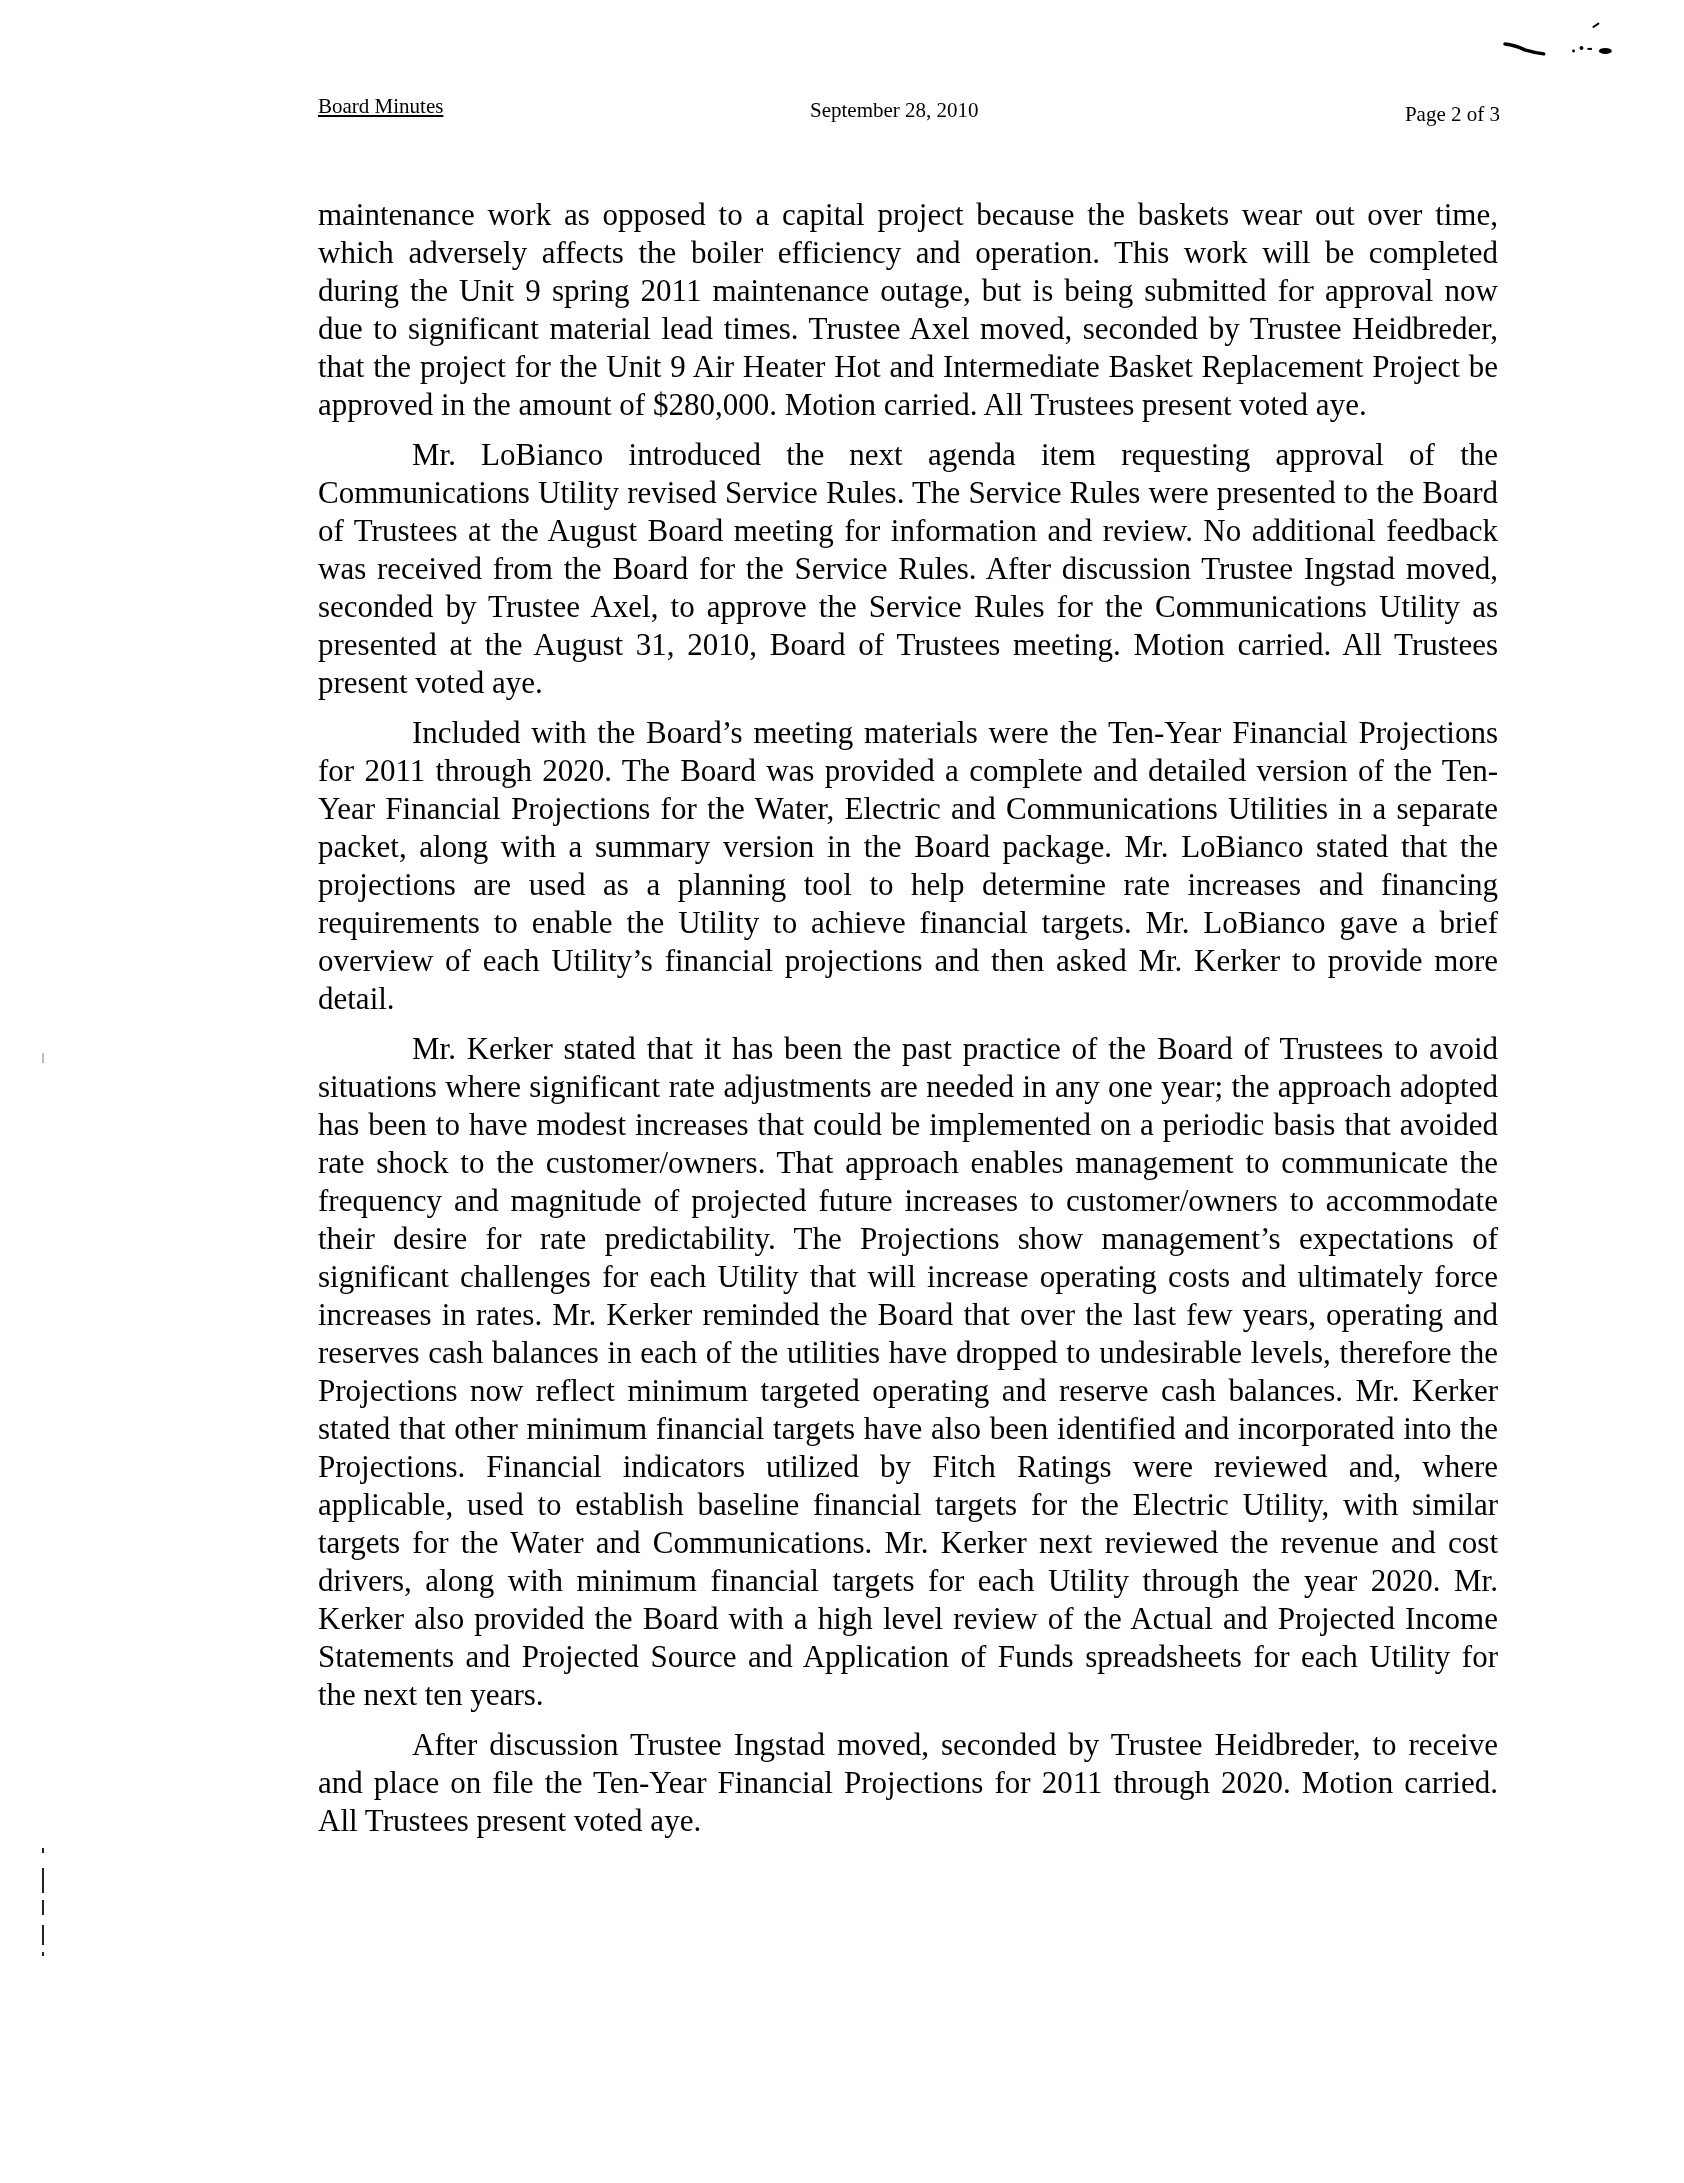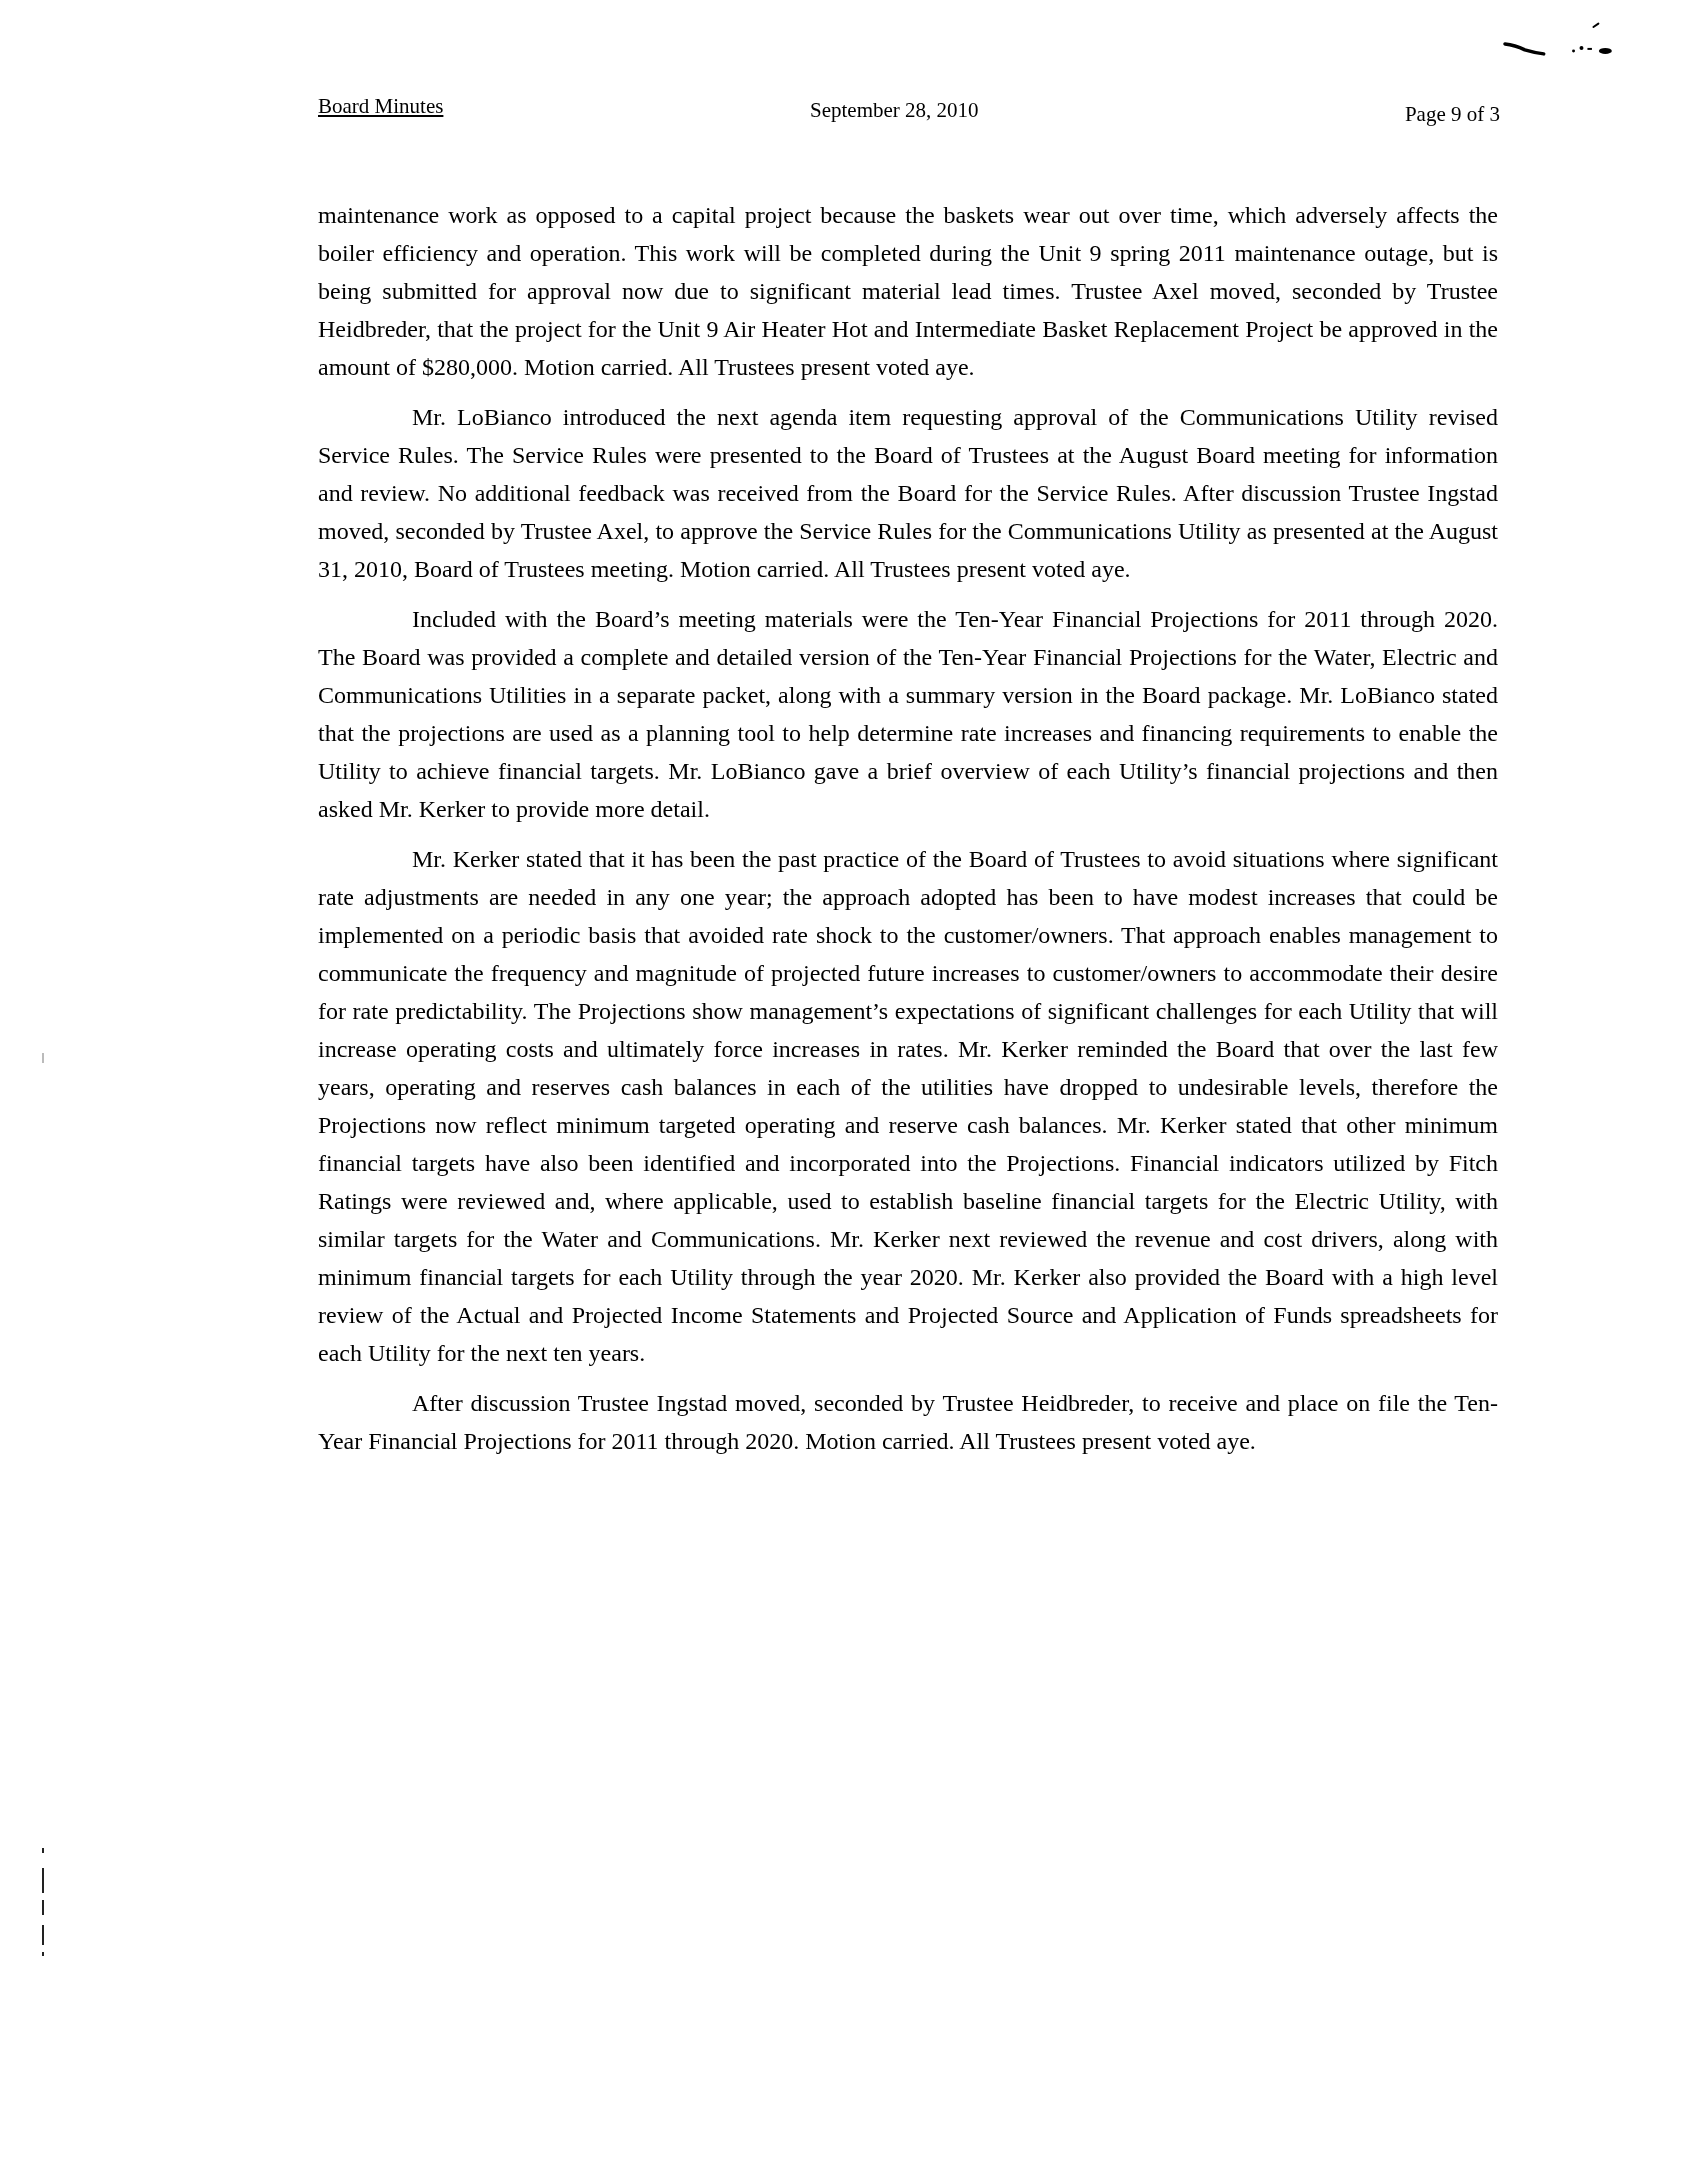--- a/index.html
+++ b/index.html
@@ -10,21 +10,21 @@
   .header {
     position: absolute; top: 94px; left: 318px; width: 1182px; height: 40px;
     font-size: 21px;
   }
   .header .left { position: absolute; left: 0; top: 0; text-decoration: underline; }
   .header .center { position: absolute; left: 492px; top: 4px; }
   .header .right { position: absolute; right: 0; top: 8px; }
   .scan-mark { position: absolute; }
   .body {
     position: absolute; top: 196px; left: 318px; width: 1180px;
-    font-size: 24px; line-height: 38px; text-align: justify;
+    font-size: 31px; line-height: 38px; text-align: justify;
   }
   .body p { margin: 0 0 12px 0; }
   .body p.indent { text-indent: 94px; }
   .margin-marks { position: absolute; left: 42px; width: 2px; }
   .margin-marks span { display: block; width: 1.5px; background: #222; margin-bottom: 7px; }
 </style>
 </head>
 <body>
 
 <svg class="scan-mark" style="left:1500px; top:10px;" width="159" height="50" viewBox="0 0 320 100">
@@ -32,21 +32,21 @@
   <circle cx="148" cy="82" r="3" fill="#000"></circle>
   <circle cx="164" cy="76" r="4" fill="#000"></circle>
   <rect x="176" y="76" width="9" height="4" fill="#000"></rect>
   <ellipse cx="212" cy="82" rx="13" ry="6" fill="#000"></ellipse>
   <path d="M188 34 L198 27" stroke="#000" stroke-width="4" stroke-linecap="round"></path>
 </svg>
 
 <div class="header">
   <span class="left">Board Minutes</span>
   <span class="center">September 28, 2010</span>
-  <span class="right">Page 9 of 3</span>
+  <span class="right">Page 2 of 3</span>
 </div>
 
 <div class="body">
   <p>maintenance work as opposed to a capital project because the baskets wear out over time, which adversely affects the boiler efficiency and operation.  This work will be completed during the Unit 9 spring 2011 maintenance outage, but is being submitted for approval now due to significant material lead times.  Trustee Axel moved, seconded by Trustee Heidbreder, that the project for the Unit 9 Air Heater Hot and Intermediate Basket Replacement Project be approved in the amount of $280,000.  Motion carried.  All Trustees present voted aye.</p>
   <p class="indent">Mr. LoBianco introduced the next agenda item requesting approval of the Communications Utility revised Service Rules. The Service Rules were presented to the Board of Trustees at the August Board meeting for information and review.  No additional feedback was received from the Board for the Service Rules. After discussion Trustee Ingstad moved, seconded by Trustee Axel, to approve the Service Rules for the Communications Utility as presented at the August 31, 2010, Board of Trustees meeting. Motion carried.  All Trustees present voted aye.</p>
   <p class="indent">Included with the Board’s meeting materials were the Ten-Year Financial Projections for 2011 through 2020.  The Board was provided a complete and detailed version of the Ten-Year Financial Projections for the Water, Electric and Communications Utilities in a separate packet, along with a summary version in the Board package.  Mr. LoBianco stated that the projections are used as a planning tool to help determine rate increases and financing requirements to enable the Utility to achieve financial targets.  Mr. LoBianco gave a brief overview of each Utility’s financial projections and then asked Mr. Kerker to provide more detail.</p>
   <p class="indent">Mr. Kerker stated that it has been the past practice of the Board of Trustees to avoid situations where significant rate adjustments are needed in any one year; the approach adopted has been to have modest increases that could be implemented on a periodic basis that avoided rate shock to the customer/owners.  That approach enables management to communicate the frequency and magnitude of projected future increases to customer/owners to accommodate their desire for rate predictability.  The Projections show management’s expectations of significant challenges for each Utility that will increase operating costs and ultimately force increases in rates.  Mr. Kerker reminded the Board that over the last few years, operating and reserves cash balances in each of the utilities have dropped to undesirable levels, therefore the Projections now reflect minimum targeted operating and reserve cash balances.  Mr. Kerker stated that other minimum financial targets have also been identified and incorporated into the Projections.  Financial indicators utilized by Fitch Ratings were reviewed and, where applicable, used to establish baseline financial targets for the Electric Utility, with similar targets for the Water and Communications.  Mr. Kerker next reviewed the revenue and cost drivers, along with minimum financial targets for each Utility through the year 2020. Mr. Kerker also provided the Board with a high level review of the Actual and Projected Income Statements and Projected Source and Application of Funds spreadsheets for each Utility for the next ten years.</p>
   <p class="indent">After discussion Trustee Ingstad moved, seconded by Trustee Heidbreder, to receive and place on file the Ten-Year Financial Projections for 2011 through 2020. Motion carried.  All Trustees present voted aye.</p>
 </div>
 

